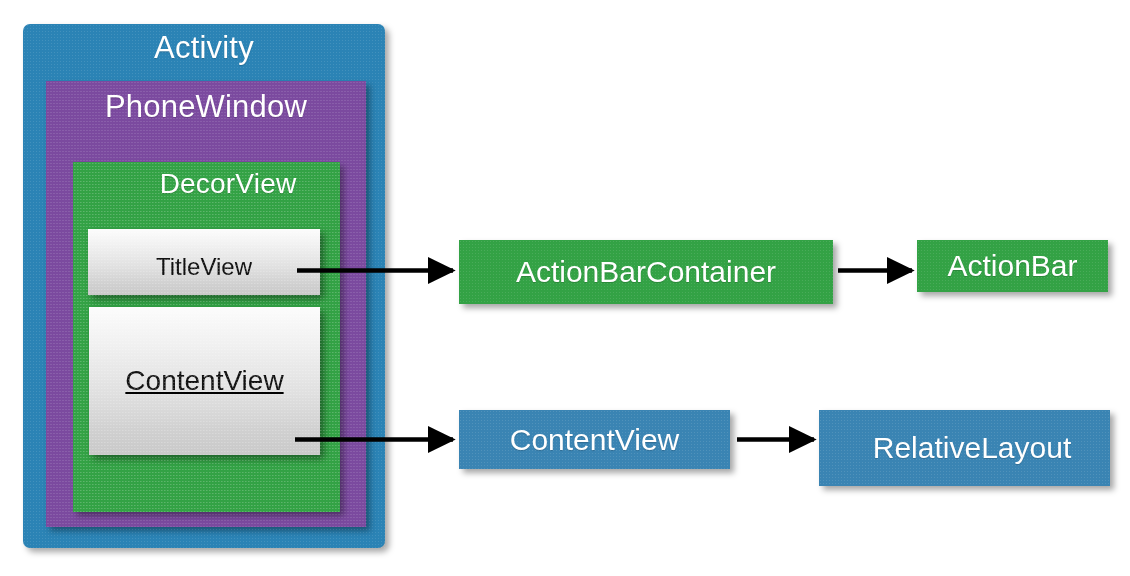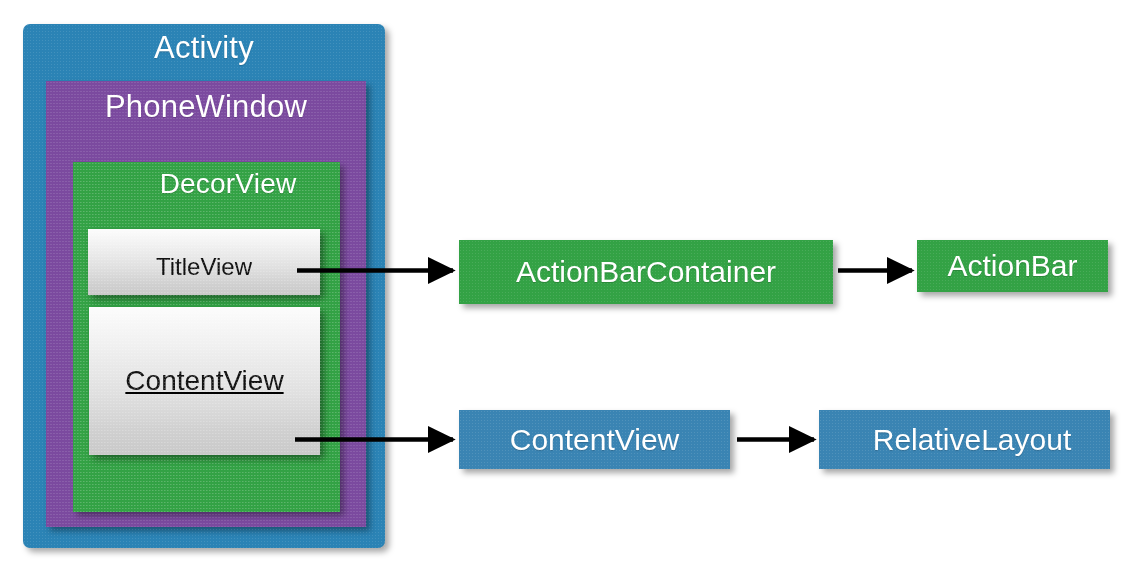--- a/index.html
+++ b/index.html
@@ -87,21 +87,21 @@
 
   #activity-label     { font-size: 31px; margin-top: 6px; }
   #phonewindow-label  { font-size: 31px; margin-top: 8px; }
   #decorview-label    { font-size: 28px; margin-top: 6px; }
   #titleview-label    { font-size: 24px; margin-top: 9px; }
   #contentview-label  { font-size: 28px; }
 
   #actionbarcontainer-box { left: 459px; top: 240px; width: 374px; height: 64px; background: #33a245; }
   #actionbar-box          { left: 917px; top: 240px; width: 191px; height: 52px; background: #33a245; }
   #framelayout-box        { left: 459px; top: 410px; width: 271px; height: 59px; background: #3a84b3; }
-  #relativelayout-box     { left: 819px; top: 410px; width: 291px; height: 59px; background: #3a84b3; padding-left: 15px; }
+  #relativelayout-box     { left: 819px; top: 410px; width: 291px; height: 76px; background: #3a84b3; padding-left: 15px; }
 
   #actionbarcontainer-box > .label { font-size: 30px; }
   #actionbar-box > .label          { font-size: 30px; }
   #framelayout-box > .label        { font-size: 30px; }
   #relativelayout-box > .label     { font-size: 30px; }
 
   #arrows {
     position: absolute;
     left: 0; top: 0;
     width: 1130px;

